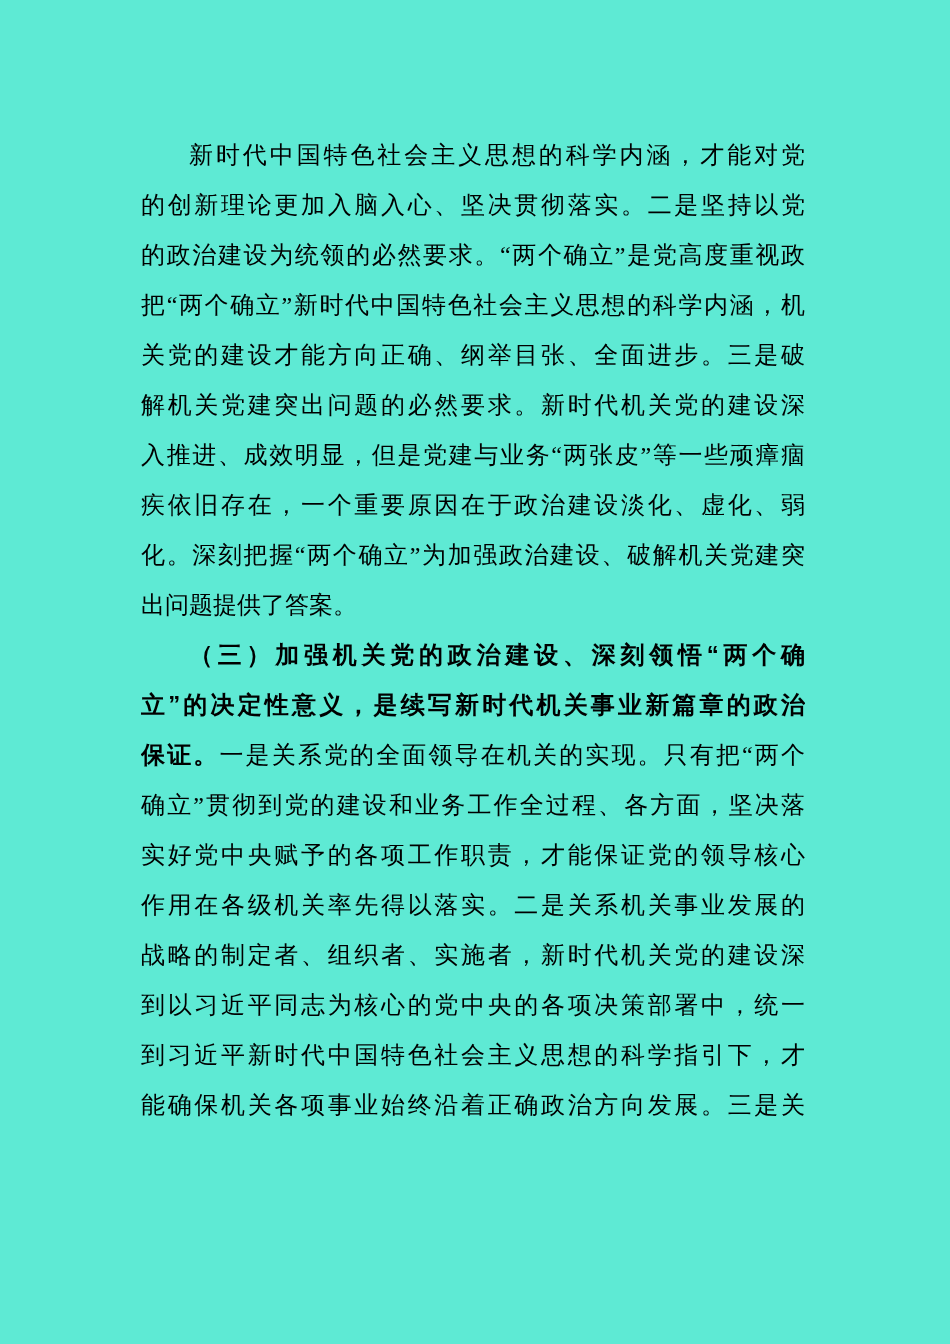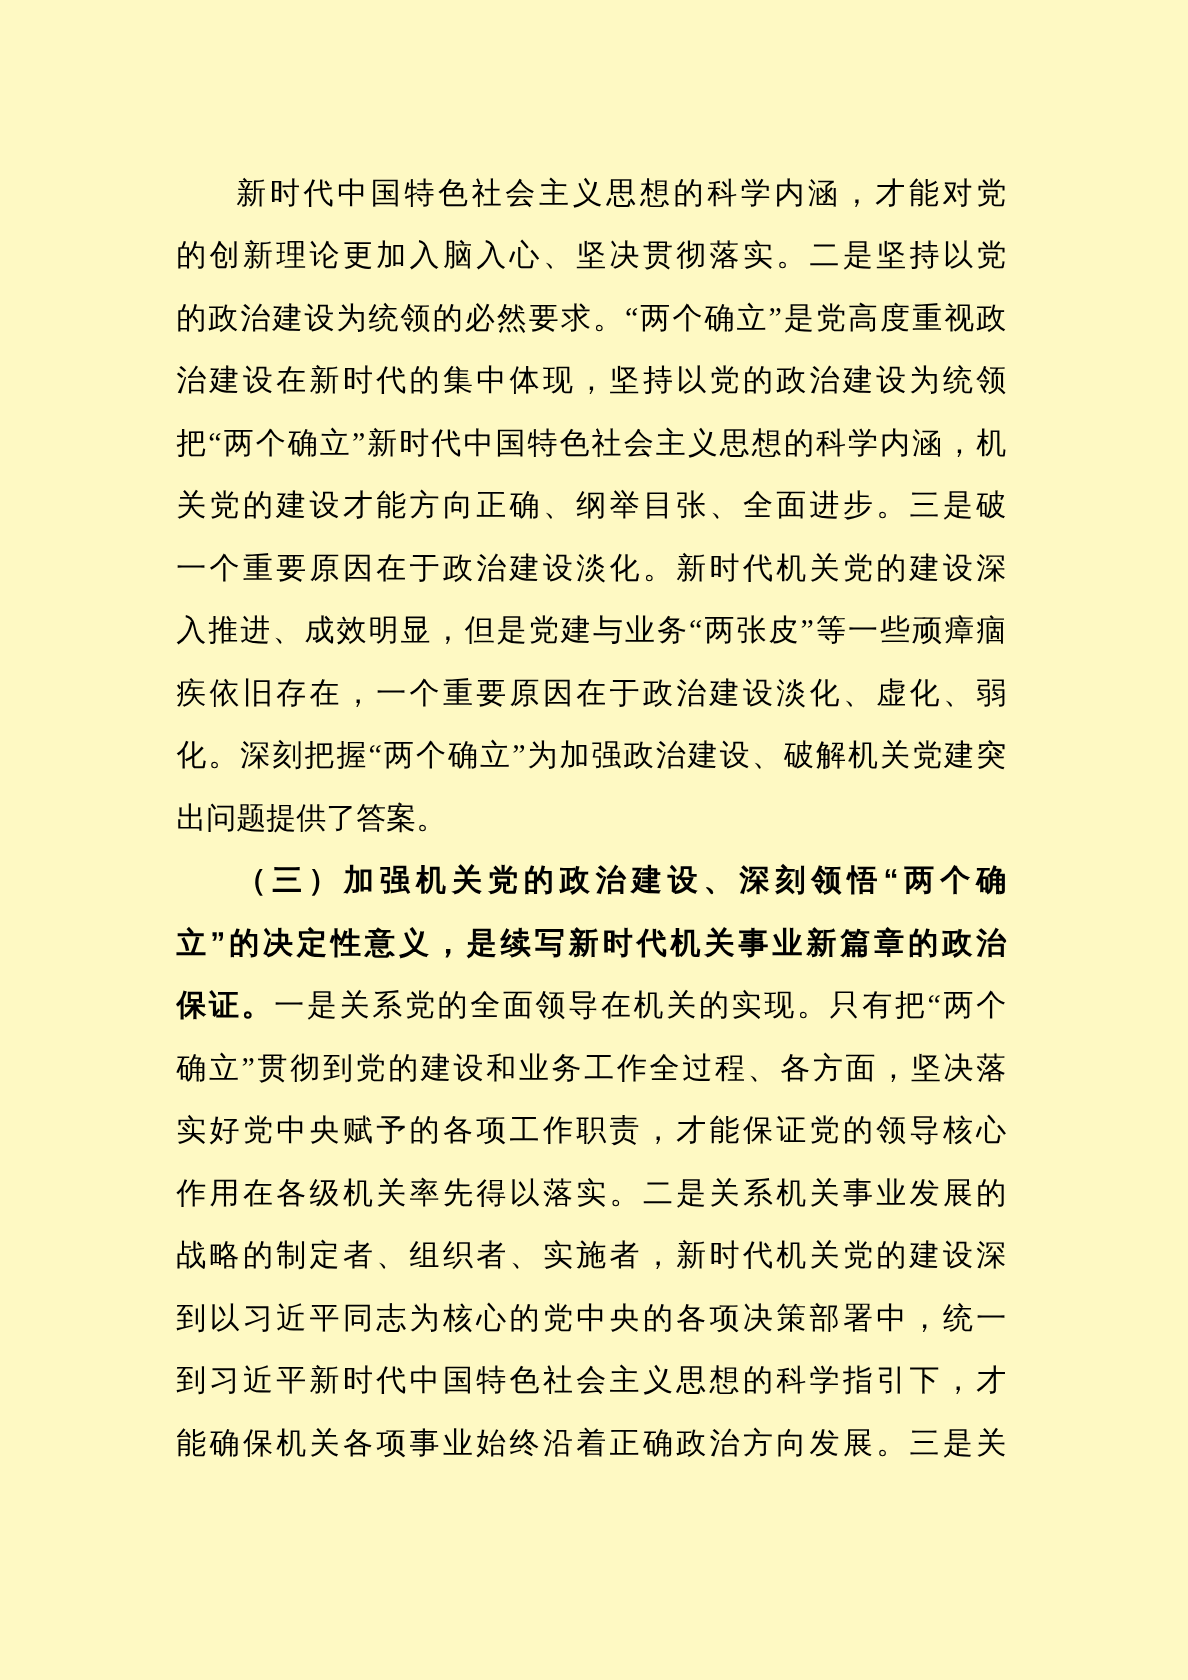--- a/index.html
+++ b/index.html
@@ -13,21 +13,21 @@
     position: relative;
     overflow: hidden;
     color: #000000;
     font-family: "Liberation Serif", serif;
   }
   .page {
     position: absolute;
     left: 0; top: 0;
     width: 950px;
     height: 1344px;
-    background: #fef9c3;
+    background: #5eead4;
   }
   .textblock {
     position: absolute;
     left: 141px;
     top: 130px;
     width: 664px;
   }
   .line {
     height: 50px;
     line-height: 50px;
@@ -57,24 +57,23 @@
 </style>
 </head>
 <body>
 
 <main class="page">
   <article class="textblock">
       <section>
         <div class="line indent"><span class="run">新时代中国特色社会主义思想的科学内涵，才能对党</span></div>
         <div class="line"><span class="run">的创新理论更加入脑入心、坚决贯彻落实。二是坚持以党</span></div>
         <div class="line"><span class="run">的政治建设为统领的必然要求。“两个确立”是党高度重视政</span></div>
-        <div class="line"><span class="run">治建设在新时代的集中体现，坚持以党的政治建设为统领</span></div>
         <div class="line"><span class="run">把“两个确立”新时代中国特色社会主义思想的科学内涵，机</span></div>
         <div class="line"><span class="run">关党的建设才能方向正确、纲举目张、全面进步。三是破</span></div>
-        <div class="line"><span class="run">一个重要原因在于政治建设淡化。新时代机关党的建设深</span></div>
+        <div class="line"><span class="run">解机关党建突出问题的必然要求。新时代机关党的建设深</span></div>
         <div class="line"><span class="run">入推进、成效明显，但是党建与业务“两张皮”等一些顽瘴痼</span></div>
         <div class="line"><span class="run">疾依旧存在，一个重要原因在于政治建设淡化、虚化、弱</span></div>
         <div class="line"><span class="run">化。深刻把握“两个确立”为加强政治建设、破解机关党建突</span></div>
         <div class="line noflush"><span class="run">出问题提供了答案。</span></div>
       </section>
       <section>
         <div class="line indent"><span class="run bold">（三）加强机关党的政治建设、深刻领悟“两个确</span></div>
         <div class="line"><span class="run bold">立”的决定性意义，是续写新时代机关事业新篇章的政治</span></div>
         <div class="line"><span class="run bold">保证。</span><span class="run">一是关系党的全面领导在机关的实现。只有把“两个</span></div>
         <div class="line"><span class="run">确立”贯彻到党的建设和业务工作全过程、各方面，坚决落</span></div>

